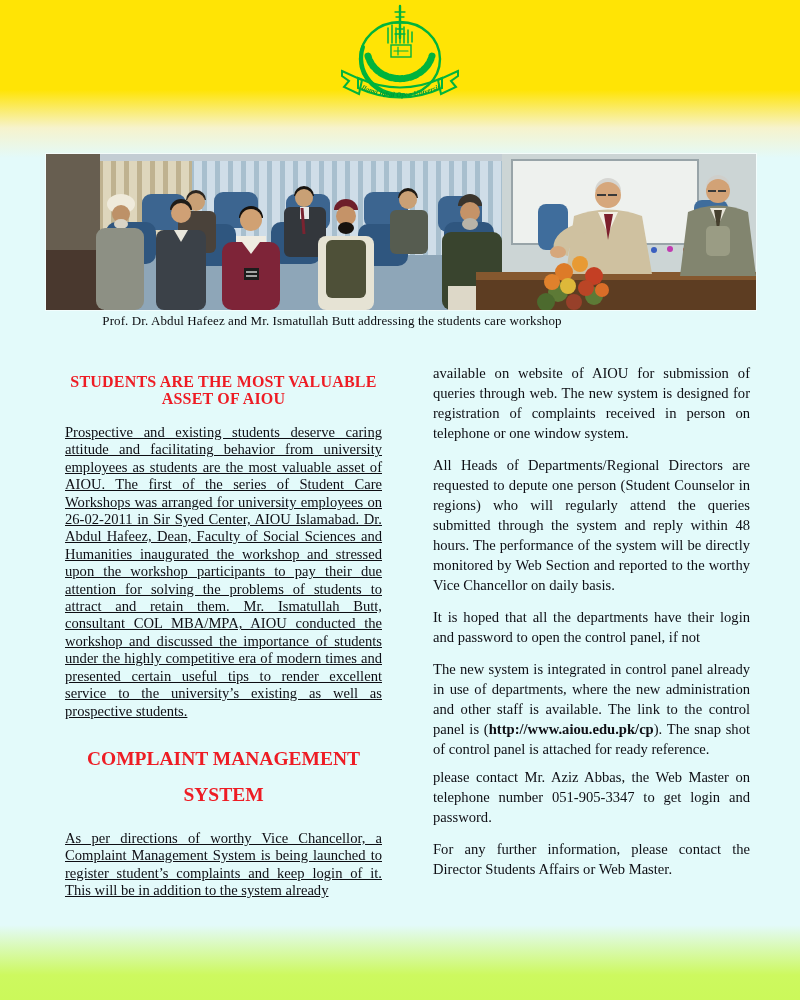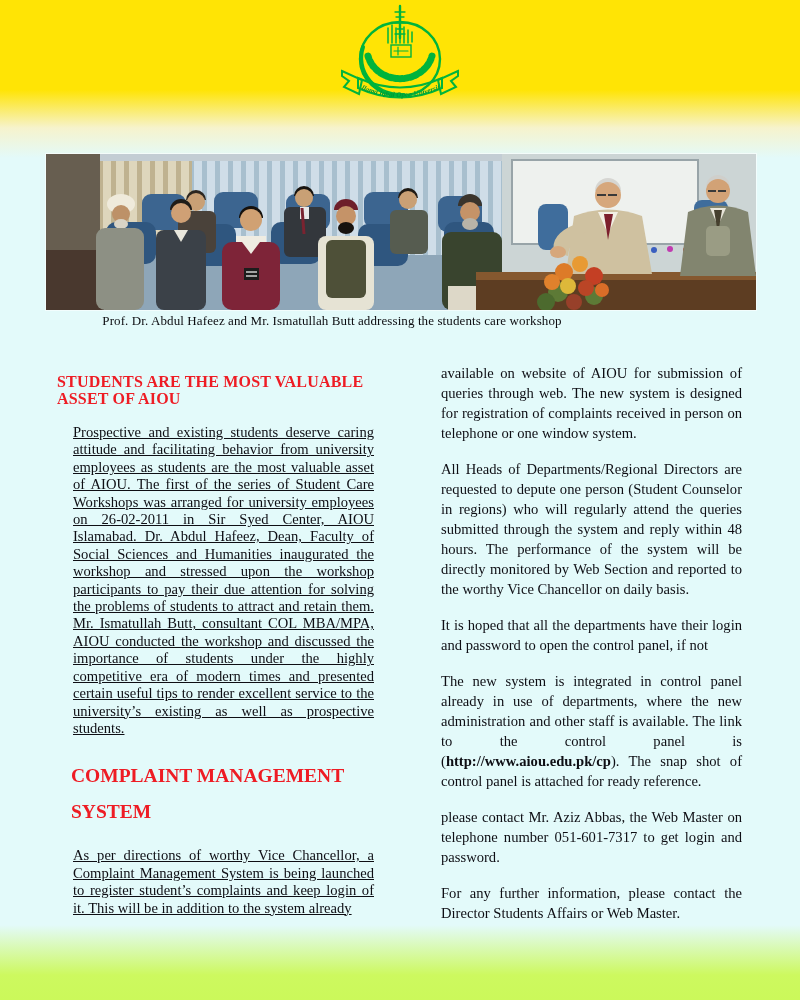--- a/index.html
+++ b/index.html
@@ -17,28 +17,28 @@
   .logo-wrap svg{display:block;width:100%;height:100%;}
   
   .photo{position:absolute;left:45px;top:153px;width:710px;height:156px;margin:0;
          border:1px solid rgba(255,255,255,.55);box-sizing:content-box;}
   .photo svg{display:block;width:710px;height:156px;}
   .caption{position:absolute;top:313px;left:0;width:664px;text-align:center;
            font-size:13px;color:#0c0c10;letter-spacing:.1px;}
   
   .columns{position:absolute;top:360px;left:57px;width:701px;display:flex;gap:35px;}
   .col{flex:1 1 0;min-width:0;color:#0e0e14;}
-  .col p{margin:16px;text-align:justify;font-size:14.6px;}
+  .col p{margin:8px;text-align:justify;font-size:14.6px;}
   .col-left p{line-height:17.4px;}
   .col-right p{line-height:20px;}
   .col-left p.body-para{margin-top:17px;text-decoration:underline;}
   .col-right p.body-para{margin-top:12px;}
   .col-right p.first-para{margin-top:3px;}
   .col-right p.tight{margin-top:7px;}
-  h2{margin:0;text-align:left;font-weight:bold;color:#ee1c24;}
+  h2{margin:0;text-align:center;font-weight:bold;color:#ee1c24;}
   .h-small{margin-top:13px;font-size:16px;line-height:17px;letter-spacing:.2px;}
   .h-large{margin-top:21px;font-size:19.5px;line-height:36px;padding:0 14px;}
   b.url{font-weight:bold;}
   .page-number{position:absolute;top:956px;left:16px;width:800px;text-align:right;
                font-size:15px;color:#15151c;}
 </style>
 </head>
 <body>
 
 <div class="page">
@@ -213,19 +213,19 @@
       <p class="body-para">Prospective and existing students deserve caring attitude and facilitating behavior from university employees as students are the most valuable asset of AIOU. The first of the series of Student Care Workshops was arranged for university employees on 26-02-2011 in Sir Syed Center, AIOU Islamabad. Dr. Abdul Hafeez, Dean, Faculty of Social Sciences and Humanities inaugurated the workshop and stressed upon the workshop participants to pay their due attention for solving the problems of students to attract and retain them. Mr. Ismatullah Butt, consultant COL MBA/MPA, AIOU conducted the workshop and discussed the importance of students under the highly competitive era of modern times and presented certain useful tips to render excellent service to the university’s existing as well as prospective students.</p>
       <h2 class="h-large">COMPLAINT MANAGEMENT SYSTEM</h2>
       <p class="body-para">As per directions of worthy Vice Chancellor, a Complaint Management System is being launched to register student’s complaints and keep login of it. This will be in addition to the system already</p>
     </section>
 
     <section class="col col-right">
       <p class="first-para">available on website of AIOU for submission of queries through web. The new system is designed for registration of complaints received in person on telephone or one window system.</p>
       <p class="body-para">All Heads of Departments/Regional Directors are requested to depute one person (Student Counselor in regions) who will regularly attend the queries submitted through the system and reply within 48 hours. The performance of the system will be directly monitored by Web Section and reported to the worthy Vice Chancellor on daily basis.</p>
       <p class="body-para">It is hoped that all the departments have their login and password to open the control panel, if not</p>
       <p class="body-para"><span>The new system is integrated in control panel already in use of departments, where the new administration and other staff is available. The link to the control panel is (</span><b class="url">http://www.aiou.edu.pk/cp</b><span>). The snap shot of control panel is attached for ready reference.</span></p>
-      <p class="tight">please contact Mr. Aziz Abbas, the Web Master on telephone number 051-601-7317 to get login and password.</p>
+      <p class="tight">please contact Mr. Aziz Abbas, the Web Master on telephone number 051-905-3347 to get login and password.</p>
       <p class="body-para">For any further information, please contact the Director Students Affairs or Web Master.</p>
     </section>
   </main>
 
   <div class="page-number">13</div>
 </div>
 
 </body></html>

